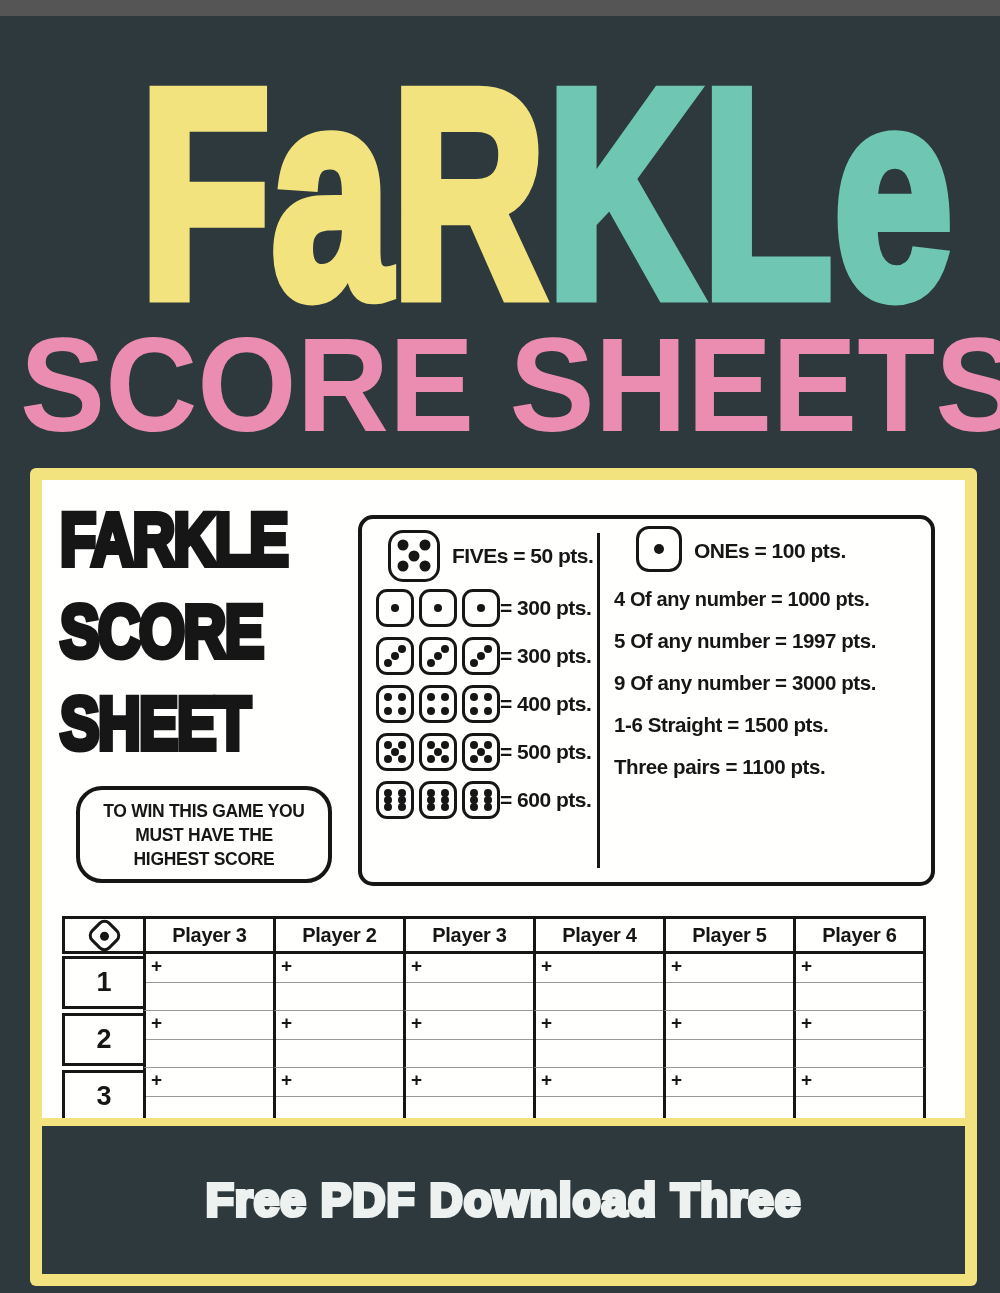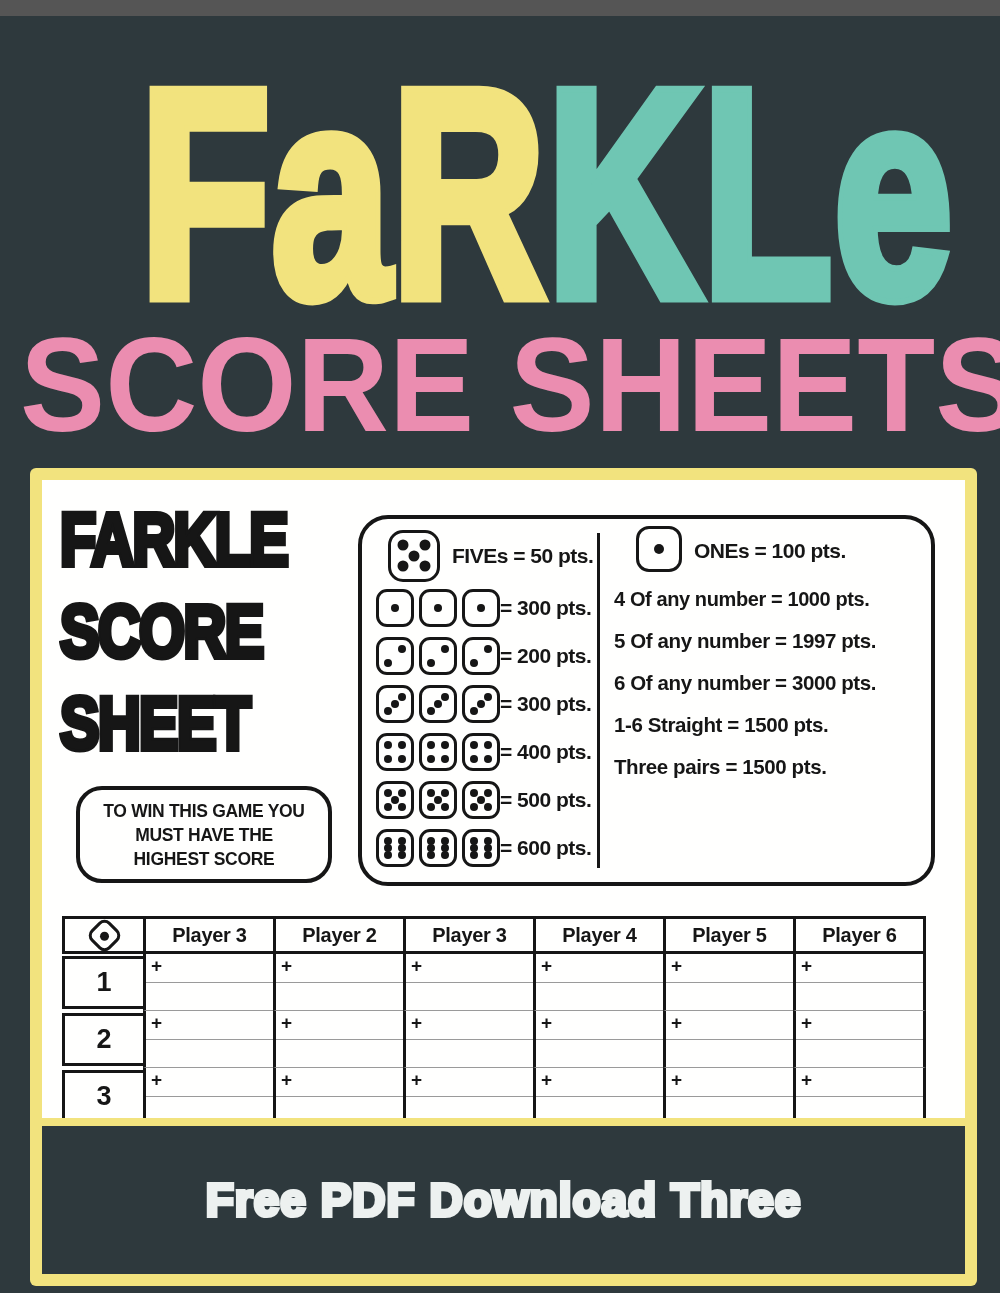--- a/index.html
+++ b/index.html
@@ -71,21 +71,21 @@
     display:flex;flex-direction:column;align-items:center;justify-content:center;
   }
   .tip-box .tip-line{
     font-size:17.5px;line-height:24px;font-weight:800;color:var(--ink);
     letter-spacing:-0.3px;white-space:nowrap;
   }
 
   
   .guide-box{
     position:absolute;left:316px;top:35px;width:577px;height:371px;
-    border:4px solid var(--ink);border-radius:30px;background:var(--paper);
+    border:4px solid var(--ink);border-radius:15px;background:var(--paper);
   }
   .guide-divider{position:absolute;left:235px;top:14px;bottom:14px;width:3px;background:var(--ink);}
 
   .dice-col{position:absolute;left:14px;top:8px;width:218px;display:flex;flex-direction:column;}
   .dice-row{display:flex;align-items:center;height:48px;}
   .dice-row.first{height:57px;}
   .dice-group{display:flex;align-items:center;gap:5px;width:124px;flex:none;}
   .dice-row.first .dice-group{width:76px;padding-left:12px;}
   .dice-label{font-size:21px;font-weight:800;color:var(--ink);letter-spacing:-0.5px;white-space:nowrap;}
 
@@ -176,37 +176,20 @@
                 <span class="die" style="height: 38px; width: 38px; border-radius: 11px; display: inline-block;">
                   <span class="pip" style="height: 8px; width: 8px; left: 50%; top: 50%;"></span>
                 </span>
               </span>
               <span class="dice-label">= 300 pts.</span>
             </div>
             <div class="dice-row">
               <span class="dice-group">
                 <span class="die" style="height: 38px; width: 38px; border-radius: 11px; display: inline-block;">
                   <span class="pip" style="height: 8px; width: 8px; left: 73%; top: 27%;"></span>
-                  <span class="pip" style="height: 8px; width: 8px; left: 27%; top: 73%;"></span>
-                </span>
-                <span class="die" style="height: 38px; width: 38px; border-radius: 11px; display: inline-block;">
-                  <span class="pip" style="height: 8px; width: 8px; left: 73%; top: 27%;"></span>
-                  <span class="pip" style="height: 8px; width: 8px; left: 27%; top: 73%;"></span>
-                </span>
-                <span class="die" style="height: 38px; width: 38px; border-radius: 11px; display: inline-block;">
-                  <span class="pip" style="height: 8px; width: 8px; left: 73%; top: 27%;"></span>
-                  <span class="pip" style="height: 8px; width: 8px; left: 27%; top: 73%;"></span>
-                </span>
-              </span>
-              <span class="dice-label">= 200 pts.</span>
-            </div>
-            <div class="dice-row">
-              <span class="dice-group">
-                <span class="die" style="height: 38px; width: 38px; border-radius: 11px; display: inline-block;">
-                  <span class="pip" style="height: 8px; width: 8px; left: 73%; top: 27%;"></span>
                   <span class="pip" style="height: 8px; width: 8px; left: 50%; top: 50%;"></span>
                   <span class="pip" style="height: 8px; width: 8px; left: 27%; top: 73%;"></span>
                 </span>
                 <span class="die" style="height: 38px; width: 38px; border-radius: 11px; display: inline-block;">
                   <span class="pip" style="height: 8px; width: 8px; left: 73%; top: 27%;"></span>
                   <span class="pip" style="height: 8px; width: 8px; left: 50%; top: 50%;"></span>
                   <span class="pip" style="height: 8px; width: 8px; left: 27%; top: 73%;"></span>
                 </span>
                 <span class="die" style="height: 38px; width: 38px; border-radius: 11px; display: inline-block;">
                   <span class="pip" style="height: 8px; width: 8px; left: 73%; top: 27%;"></span>
@@ -296,23 +279,23 @@
             </div>
           </div>
         <div class="bonus-col">
           <div class="ones-row">
             <span><span class="die" style="height: 46px; width: 46px; border-radius: 13px; display: inline-block;"><span class="pip" style="height: 10px; width: 10px; left: 50%; top: 50%;"></span></span></span>
             <span class="dice-label">ONEs = 100 pts.</span>
           </div>
           <div>
               <div class="bonus-line" style="font-size: 20px;">4 Of any number = 1000 pts.</div>
               <div class="bonus-line" style="font-size: 20.5px;">5 Of any number = 1997 pts.</div>
-              <div class="bonus-line" style="font-size: 20.5px;">6 Of any number = 3000 pts.</div>
+              <div class="bonus-line" style="font-size: 20.5px;">9 Of any number = 3000 pts.</div>
               <div class="bonus-line" style="font-size: 20.5px;">1-6 Straight = 1500 pts.</div>
-              <div class="bonus-line" style="font-size: 20.5px;">Three pairs = 1500 pts.</div>
+              <div class="bonus-line" style="font-size: 20.5px;">Three pairs = 1100 pts.</div>
             </div>
         </div>
       </div>
 
       <div class="score-table">
         <div class="st-header">
           <div class="st-corner">
             <span class="die-corner">
                 <span class="dot"></span>
               </span>

